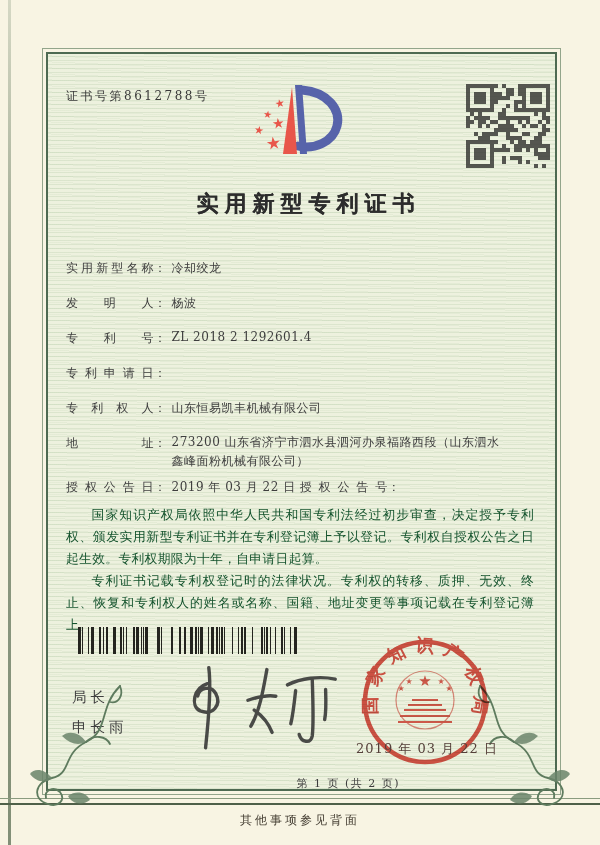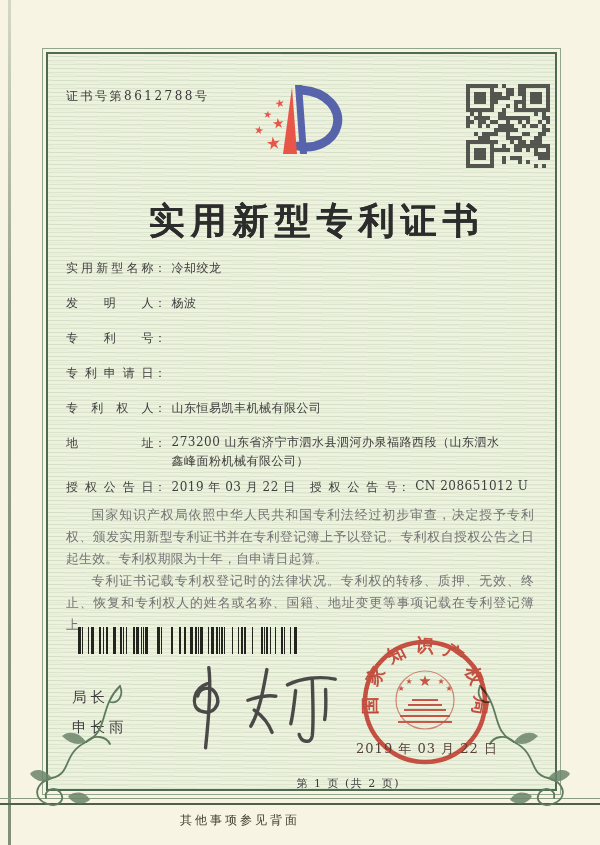--- a/index.html
+++ b/index.html
@@ -15,49 +15,49 @@
                          repeating-linear-gradient(2.5deg,rgba(150,185,140,.10) 0 1px,transparent 1px 6px);}
   .ornament{position:absolute;z-index:3;}
   .ornament.left{left:24px;top:676px;}
   .ornament.right{left:456px;top:676px;transform:scaleX(-1);}
   .cert-no{position:absolute;left:66px;top:88px;font-size:12px;letter-spacing:2.5px;
            color:#383838;z-index:2;}
   .logo{position:absolute;left:244px;top:62px;width:118px;height:108px;z-index:2;}
   .logo .star{position:absolute;color:#e8564a;line-height:1;
               font-family:"DejaVu Sans","Liberation Sans",sans-serif;}
   .qr{position:absolute;left:466px;top:84px;width:84px;height:84px;z-index:2;opacity:.85;}
-  .title{position:absolute;left:42px;top:181px;width:517px;margin:16px;text-align:center;
-         font-size:36px;font-weight:600;letter-spacing:6px;color:#2c2c2c;z-index:2;
+  .title{position:absolute;left:42px;top:181px;width:517px;margin:8px;text-align:center;
+         font-size:22px;font-weight:600;letter-spacing:6px;color:#2c2c2c;z-index:2;
          text-shadow:.3px 0 0 currentColor;}
   .row{position:absolute;left:66px;display:flex;align-items:flex-start;font-size:12px;
        color:#3e3e3e;z-index:2;letter-spacing:.5px;}
   .row .label{display:inline-block;width:88px;text-align:justify;text-align-last:justify;flex:none;}
   .row .colon{flex:none;}
   .row .value{margin-left:5px;flex:none;}
   .row .value.wrap{width:340px;line-height:1.6;margin-top:-2px;}
   .grant-group{display:flex;}
-  .grant-group.second{margin-left:14px;}
+  .grant-group.second{margin-left:4px;}
   .paras{position:absolute;left:66px;top:504px;width:468px;z-index:2;}
   .paras p{margin:0;font-size:12.8px;line-height:1.72;text-align:justify;
-           text-indent:2em;color:#737373;letter-spacing:.3px;}
+           text-indent:2em;color:#14532d;letter-spacing:.3px;}
   .barcode{position:absolute;left:74px;top:627px;width:228px;height:27px;z-index:2;}
   .director{position:absolute;left:72px;top:688px;z-index:2;
             font-family:"DejaVu Sans","Liberation Sans",sans-serif;
             font-size:14.5px;letter-spacing:4px;color:#3f3f3f;}
   .director div{margin-bottom:11px;}
   .signature{position:absolute;left:150px;top:652px;z-index:2;transform:rotate(-2deg);}
   .seal{position:absolute;left:338px;top:628px;width:175px;height:175px;z-index:3;
         opacity:.92;mix-blend-mode:multiply;}
   .seal-date{position:absolute;left:352px;top:740px;width:150px;text-align:center;
              font-size:13px;letter-spacing:1px;color:#55403a;z-index:4;}
   .page-info{position:absolute;left:160px;top:776px;width:240px;text-align:right;
              font-size:11px;letter-spacing:1.5px;color:#3c3c3c;z-index:2;}
   .bottom-line{position:absolute;left:0;top:798px;width:600px;height:4px;
                border-top:1px solid #8a9b7f;border-bottom:2px solid #4f6049;z-index:1;}
-  .footer-note{position:absolute;left:180px;top:812px;width:240px;text-align:left;
+  .footer-note{position:absolute;left:180px;top:812px;width:240px;text-align:center;
                font-size:12px;letter-spacing:3px;color:#474035;z-index:2;}
 </style>
 </head>
 <body>
 
 <div class="page">
 
   <div class="spine"></div>
 
   <div class="cert-border">
@@ -351,20 +351,21 @@
     <span class="value">冷却绞龙</span>
   </div>
   <div class="row" style="top:295px">
     <span class="label">发明人</span>
       <span class="colon">：</span>
     <span class="value">杨波</span>
   </div>
   <div class="row" style="top:330px">
     <span class="label">专利号</span>
       <span class="colon">：</span>
+    <span class="value">ZL 2018 2 1292601.4</span>
   </div>
   <div class="row" style="top:365px">
     <span class="label">专利申请日</span>
       <span class="colon">：</span>
   </div>
   <div class="row" style="top:400px">
     <span class="label">专利权人</span>
       <span class="colon">：</span>
     <span class="value">山东恒易凯丰机械有限公司</span>
   </div>
@@ -376,21 +377,20 @@
 
   <div class="row" style="top:479px">
     <span class="grant-group">
       <span class="label">授权公告日</span>
         <span class="colon">：</span>
       <span class="value">2019 年 03 月 22 日</span>
     </span>
     <span class="grant-group second">
       <span class="label">授权公告号</span>
         <span class="colon">：</span>
-      <span class="value">CN 208651012 U</span>
     </span>
   </div>
 
   <div class="paras">
     <p>国家知识产权局依照中华人民共和国专利法经过初步审查，决定授予专利权、颁发实用新型专利证书并在专利登记簿上予以登记。专利权自授权公告之日起生效。专利权期限为十年，自申请日起算。</p>
     <p>专利证书记载专利权登记时的法律状况。专利权的转移、质押、无效、终止、恢复和专利权人的姓名或名称、国籍、地址变更等事项记载在专利登记簿上。</p>
   </div>
 
   <div class="barcode"><svg xmlns="http://www.w3.org/2000/svg" width="228" height="27" shape-rendering="crispEdges">
         <rect x="4" y="0" width="3" height="27" fill="#24241f"></rect>

